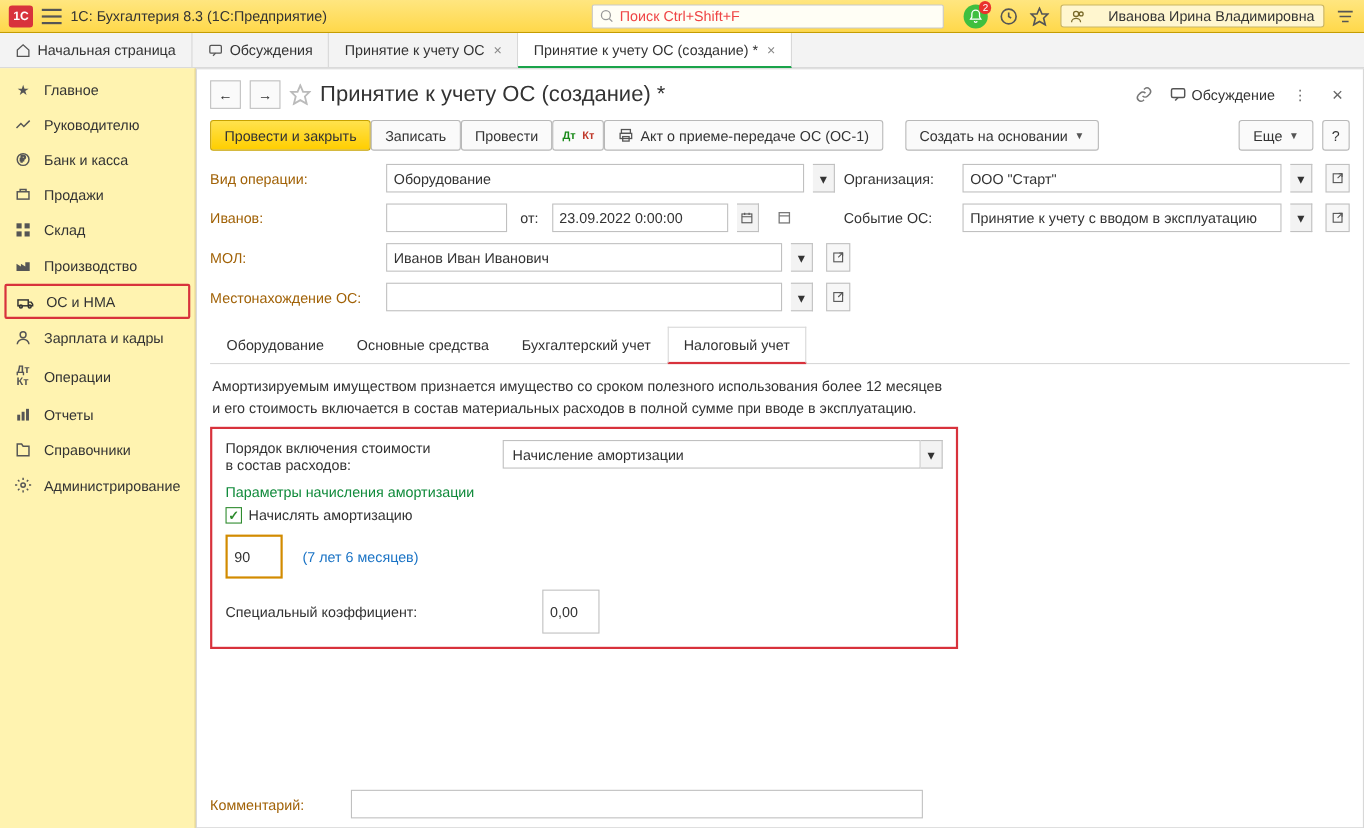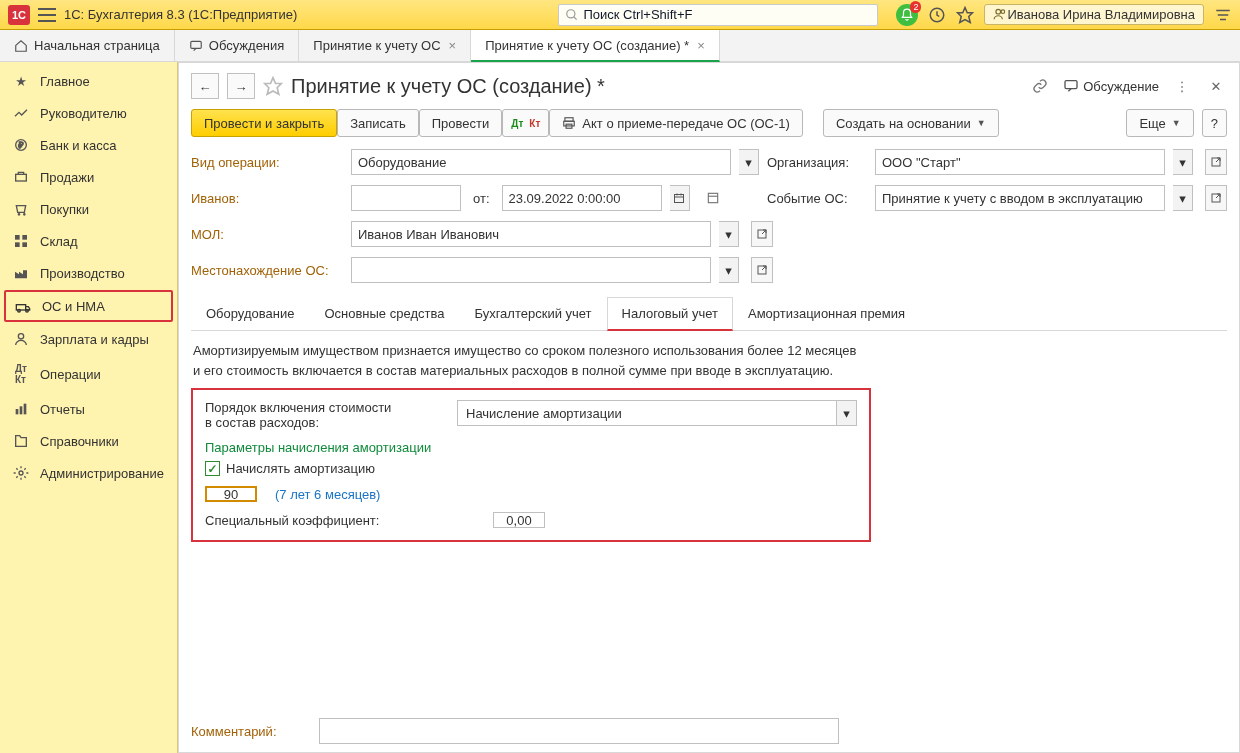--- a/index.html
+++ b/index.html
@@ -21,21 +21,21 @@
   .logo-1c{width:22px;height:20px;background:#d8323c;border-radius:3px;color:#fff;font-weight:bold;font-size:11px;display:flex;align-items:center;justify-content:center}
   .hamburger{width:18px;height:14px;display:flex;flex-direction:column;justify-content:space-between;cursor:pointer}
   .hamburger span{height:2px;background:#555}
   .app-title{font-size:13px}
   .search-box{flex:0 0 320px;margin-left:auto;height:22px;border:1px solid #c9c9c9;background:#fffef5;display:flex;align-items:center;padding:0 6px;border-radius:2px;color:#999}
   .search-box svg{margin-right:4px}
   .top-icons{display:flex;align-items:center;gap:10px;margin-left:10px}
   .bell{position:relative;width:22px;height:22px;border-radius:50%;background:#3fbf3f;display:flex;align-items:center;justify-content:center}
   .bell svg *{stroke:#fff}
   .bell-badge{position:absolute;top:-3px;right:-3px;background:#e9322d;color:#fff;font-size:9px;border-radius:8px;padding:0 3px;line-height:12px}
-  .user-chip{border:1px solid #c9b566;background:#fff6cf;border-radius:3px;padding:2px 8px;display:flex;gap:0}
+  .user-chip{border:1px solid #c9b566;background:#fff6cf;border-radius:3px;padding:2px 8px;display:flex;align-items:center;gap:20px}
   
   .tabstrip{display:flex;height:32px;background:#f3f3f3;border-bottom:1px solid var(--border-light);align-items:stretch}
   .maintab{display:flex;align-items:center;gap:6px;padding:0 14px;border-right:1px solid var(--border-light);cursor:pointer;white-space:nowrap}
   .maintab.active{background:#fff;border-bottom:2px solid #1aa34a;margin-bottom:-1px}
   .maintab .x{color:#888;margin-left:2px}
   
   .shell{display:flex;height:calc(753px - 30px - 32px)}
   .sidebar{width:196px;background:#fff3b0;border-right:1px solid #d9c877;padding-top:4px}
   .side-item{display:flex;align-items:center;gap:10px;padding:8px 12px;cursor:pointer;color:#333}
   .side-item.active{border:2px solid var(--high-red);border-radius:2px;margin:1px 4px;padding:6px 8px}
@@ -69,21 +69,21 @@
   .subtab.active{border-color:var(--border-light);border-bottom:2px solid var(--high-red);background:#fff;color:var(--high-red);margin-bottom:-1px}
   .help-text{color:#777;font-size:12px;line-height:1.5;margin:10px 2px 8px 2px}
   
   .hl-panel{border:2px solid var(--high-red);padding:10px 12px;width:680px}
   .hl-panel .lbl2{display:inline-block}
   .sel{height:26px;border:1px solid var(--border);display:flex;align-items:center;padding:0 8px;background:#fff}
   .sel-wrap{display:flex;align-items:center}
   .green-head{color:var(--green);margin:10px 0 6px 0}
   .chk{display:flex;align-items:center;gap:6px;margin-bottom:10px}
   .chk-box{width:15px;height:15px;border:1px solid #2e8b2e;display:flex;align-items:center;justify-content:center;color:#2e8b2e;font-weight:bold;font-size:12px}
-  .num-box{width:52px;height:16px;border:2px solid var(--high-orange);background:#fff;text-align:right;padding:0 6px;display:flex;align-items:center;justify-content:center}
+  .num-box{width:52px;height:40px;border:2px solid var(--high-orange);background:#fff;text-align:right;padding:0 6px;display:flex;align-items:center;justify-content:flex-start}
   .num-box.plain{border:1px solid var(--border)}
   .hint{color:var(--link);margin-left:10px}
   
   .footer{margin-top:auto;padding-top:10px;display:flex;align-items:center;gap:8px}
   .comment-field{flex:1;max-width:520px}
   svg{display:block}
 </style>
 </head>
 <body>
 
@@ -93,21 +93,21 @@
       <span></span>
       <span></span>
       <span></span>
     </div>
   <div class="app-title">1С: Бухгалтерия 8.3  (1С:Предприятие)</div>
   <div class="search-box">
     <svg width="14" height="14" viewBox="0 0 24 24" fill="none" stroke="#999" stroke-width="2">
         <circle cx="10" cy="10" r="7"></circle>
         <line x1="20" y1="20" x2="15" y2="15"></line>
       </svg>
-    <span style="color:#0f172a">Поиск Ctrl+Shift+F</span>
+    <span style="color:#ef4444">Поиск Ctrl+Shift+F</span>
   </div>
   <div class="top-icons">
     <div class="bell">
       <svg width="14" height="14" viewBox="0 0 24 24" fill="none" stroke="#fff" stroke-width="2">
           <path d="M6 8a6 6 0 1 1 12 0v5l2 3H4l2-3z"></path>
           <path d="M10 19a2 2 0 0 0 4 0"></path>
         </svg>
       <span class="bell-badge">2</span>
     </div>
     <svg width="18" height="18" viewBox="0 0 24 24" fill="none" stroke="#555" stroke-width="2">
@@ -182,30 +182,20 @@
         <span>Банк и касса</span>
       </div>
     <div class="side-item">
         <span class="side-ico">
           <svg width="16" height="16" viewBox="0 0 24 24" fill="none" stroke="#555" stroke-width="2">
             <rect x="4" y="8" width="16" height="10"></rect>
             <path d="M8 8V5h8v3"></path>
           </svg>
         </span>
         <span>Продажи</span>
-      </div>
-    <div class="side-item">
-        <span class="side-ico">
-          <svg width="16" height="16" viewBox="0 0 24 24" fill="none" stroke="#555" stroke-width="2">
-            <path d="M5 7h14l-2 10H7z"></path>
-            <circle cx="9" cy="20" r="1"></circle>
-            <circle cx="17" cy="20" r="1"></circle>
-          </svg>
-        </span>
-        <span>Покупки</span>
       </div>
     <div class="side-item">
         <span class="side-ico">
           <svg width="16" height="16" viewBox="0 0 24 24" fill="#555">
             <rect x="3" y="3" width="7" height="7"></rect>
             <rect x="14" y="3" width="7" height="7"></rect>
             <rect x="3" y="14" width="7" height="7"></rect>
             <rect x="14" y="14" width="7" height="7"></rect>
           </svg>
         </span>
@@ -427,21 +417,20 @@
             <rect x="4" y="4" width="16" height="16"></rect>
           </svg>
         </div>
     </div>
 
     <div class="subtabs">
       <div class="subtab"><span>Оборудование</span></div>
       <div class="subtab"><span>Основные средства</span></div>
       <div class="subtab"><span>Бухгалтерский учет</span></div>
       <div class="subtab active"><span>Налоговый учет</span></div>
-      <div class="subtab"><span>Амортизационная премия</span></div>
     </div>
 
     <div class="help-text">
       <div>Амортизируемым имуществом признается имущество со сроком полезного использования более 12 месяцев</div>
       <div>и его стоимость включается в состав материальных расходов в полной сумме при вводе в эксплуатацию.</div>
     </div>
 
     <div class="hl-panel">
       <div style="display:flex;align-items:flex-start;gap:20px">
         <div>

